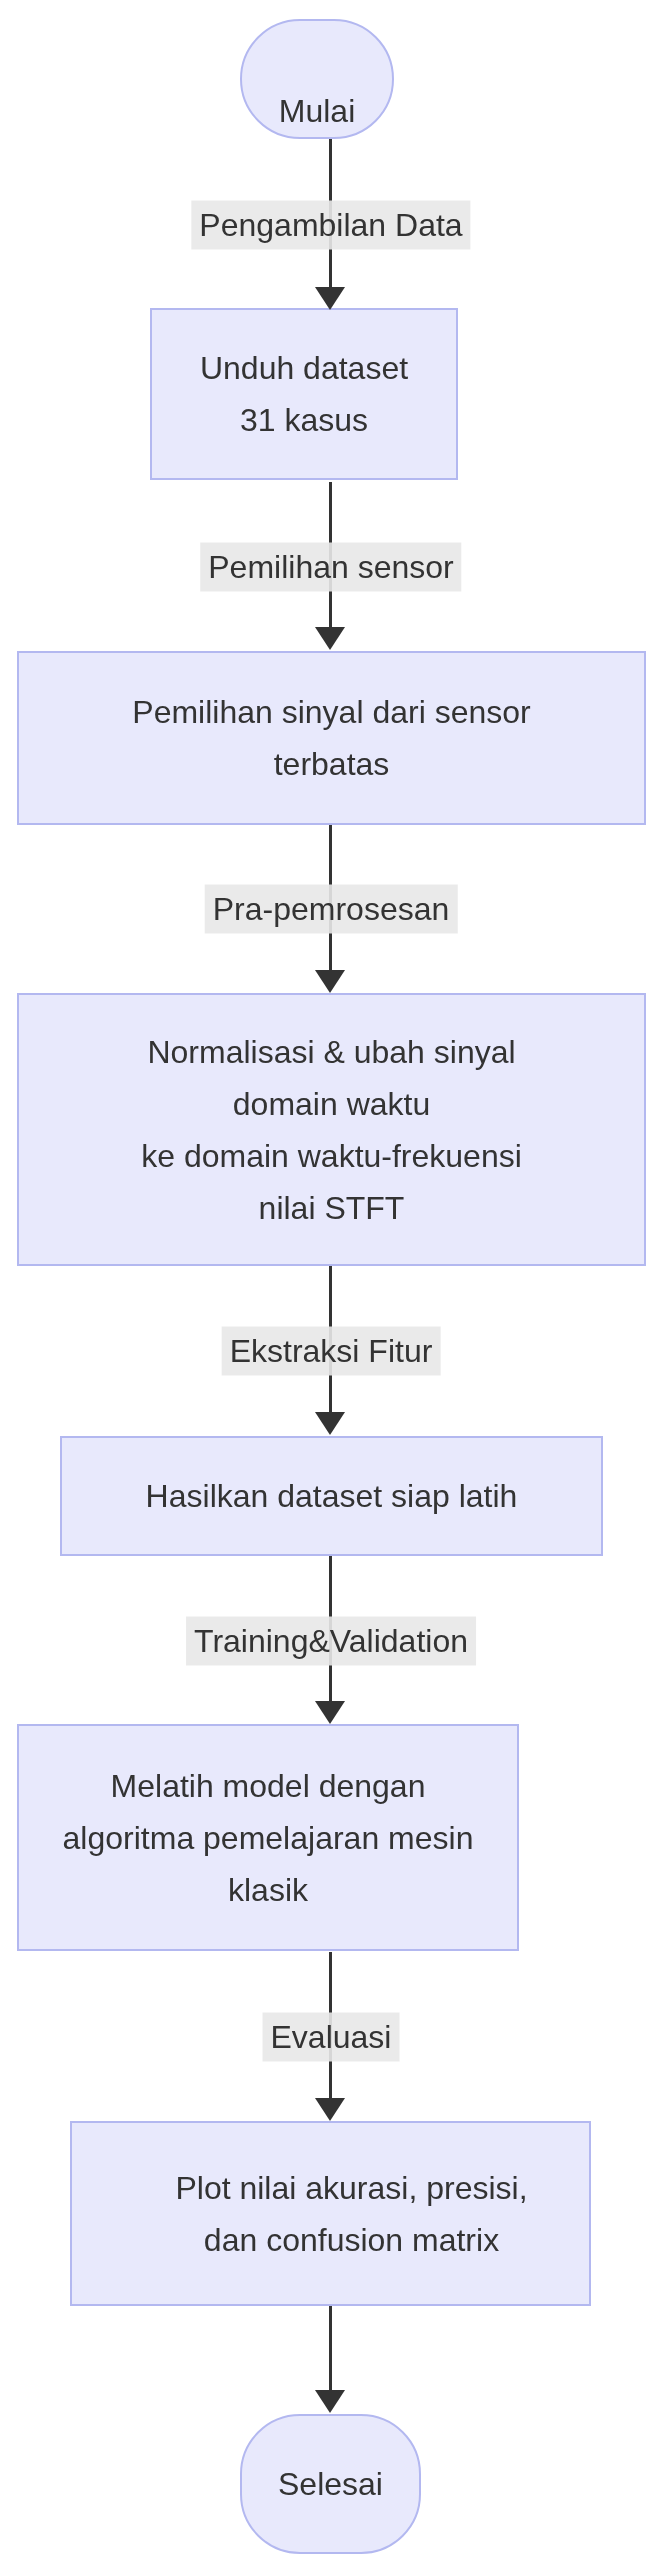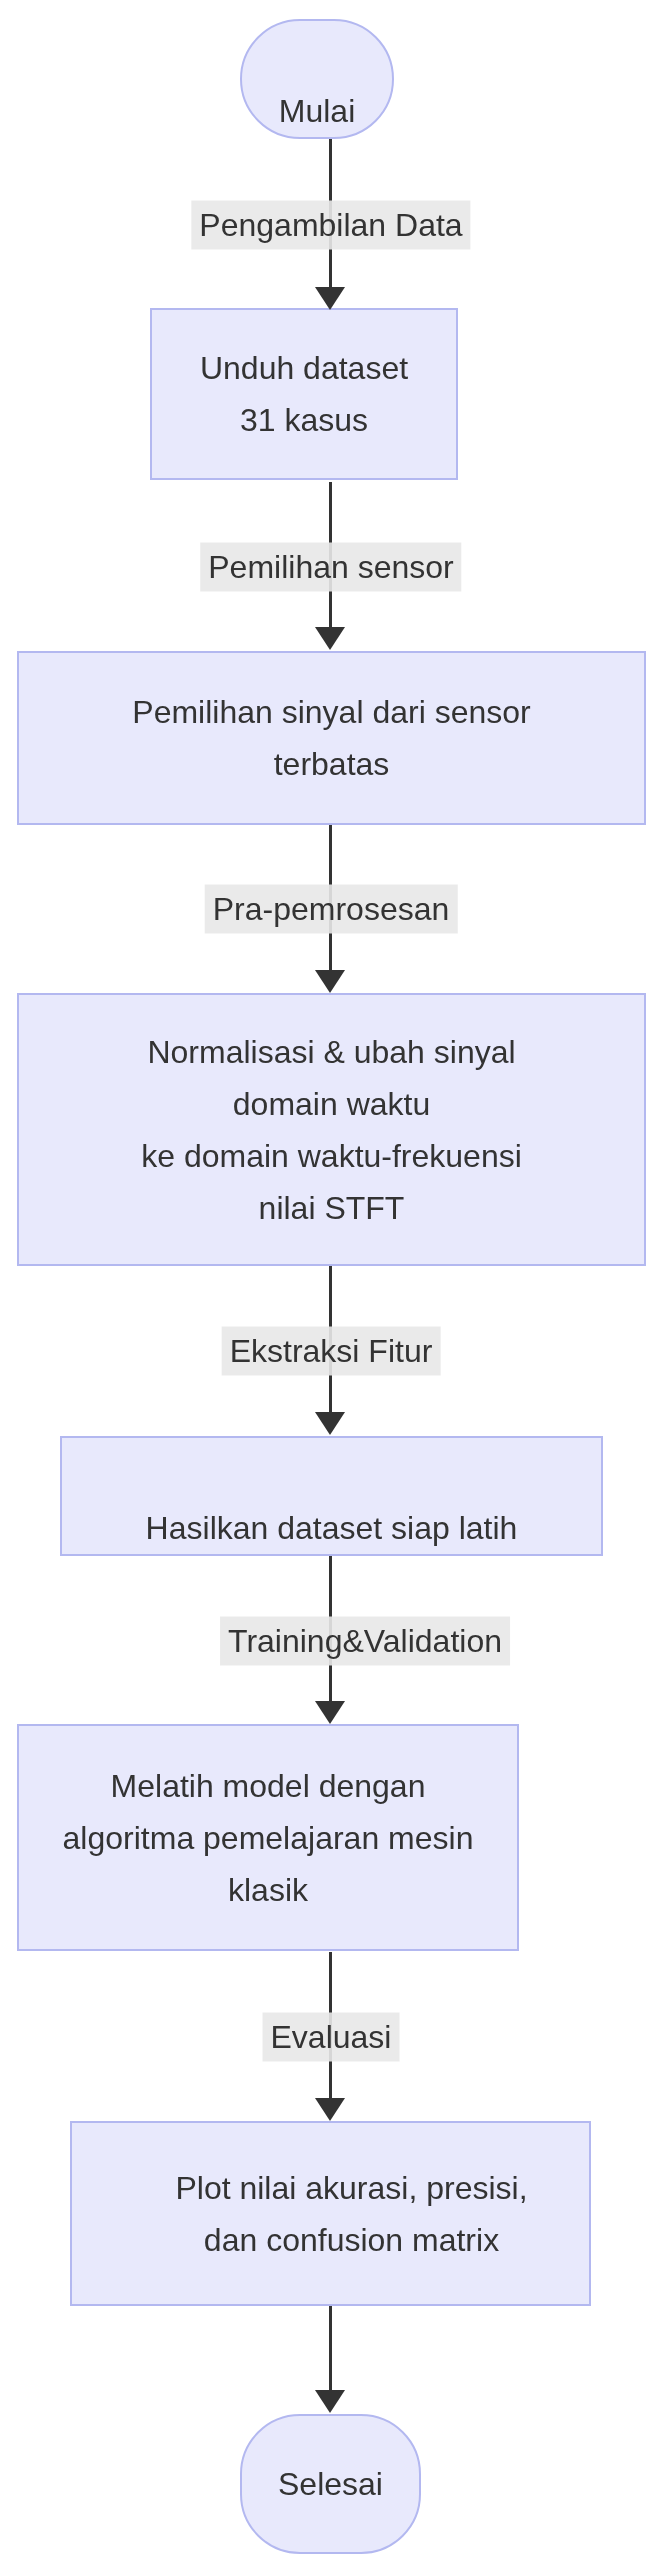--- a/index.html
+++ b/index.html
@@ -87,21 +87,21 @@
       </div>
   </div>
     <div class="node rect" style="left: 17px; top: 993px; width: 629px; height: 273px;">
     <div class="node-text">
         <span class="node-line">Normalisasi &amp; ubah sinyal</span>
         <span class="node-line">domain waktu</span>
         <span class="node-line">ke domain waktu-frekuensi</span>
         <span class="node-line">nilai STFT</span>
       </div>
   </div>
-    <div class="node rect" style="left: 60px; top: 1436px; width: 543px; height: 120px; align-items: flex-end;">
+    <div class="node rect" style="left: 60px; top: 1436px; width: 543px; height: 120px;">
     <div class="node-text">
         <span class="node-line">Hasilkan dataset siap latih</span>
       </div>
   </div>
     <div class="node rect" style="left: 17px; top: 1724px; width: 502px; height: 227px;">
     <div class="node-text">
         <span class="node-line">Melatih model dengan</span>
         <span class="node-line">algoritma pemelajaran mesin</span>
         <span class="node-line">klasik</span>
       </div>
@@ -124,20 +124,20 @@
     <div class="arrowhead" style="left: 315px; top: 627px;"></div>
     <div class="edge-label" style="left: 331px; top: 567px;">Pemilihan sensor</div>
     <div class="edge-line" style="left: 329px; top: 825px; height: 162px;"></div>
     <div class="arrowhead" style="left: 315px; top: 970px;"></div>
     <div class="edge-label" style="left: 331px; top: 909px;">Pra-pemrosesan</div>
     <div class="edge-line" style="left: 329px; top: 1266px; height: 163px;"></div>
     <div class="arrowhead" style="left: 315px; top: 1412px;"></div>
     <div class="edge-label" style="left: 331px; top: 1351px;">Ekstraksi Fitur</div>
     <div class="edge-line" style="left: 329px; top: 1556px; height: 162px;"></div>
     <div class="arrowhead" style="left: 315px; top: 1701px;"></div>
-    <div class="edge-label" style="left: 331px; top: 1641px; margin-left: 34px;">Training&amp;Validation</div>
+    <div class="edge-label" style="left: 331px; top: 1641px;">Training&amp;Validation</div>
     <div class="edge-line" style="left: 329px; top: 1952px; height: 162px;"></div>
     <div class="arrowhead" style="left: 315px; top: 2098px;"></div>
     <div class="edge-label" style="left: 331px; top: 2037px;">Evaluasi</div>
     <div class="edge-line" style="left: 329px; top: 2306px; height: 101px;"></div>
     <div class="arrowhead" style="left: 315px; top: 2390px;"></div>
   </div>
 
 
 </body></html>

